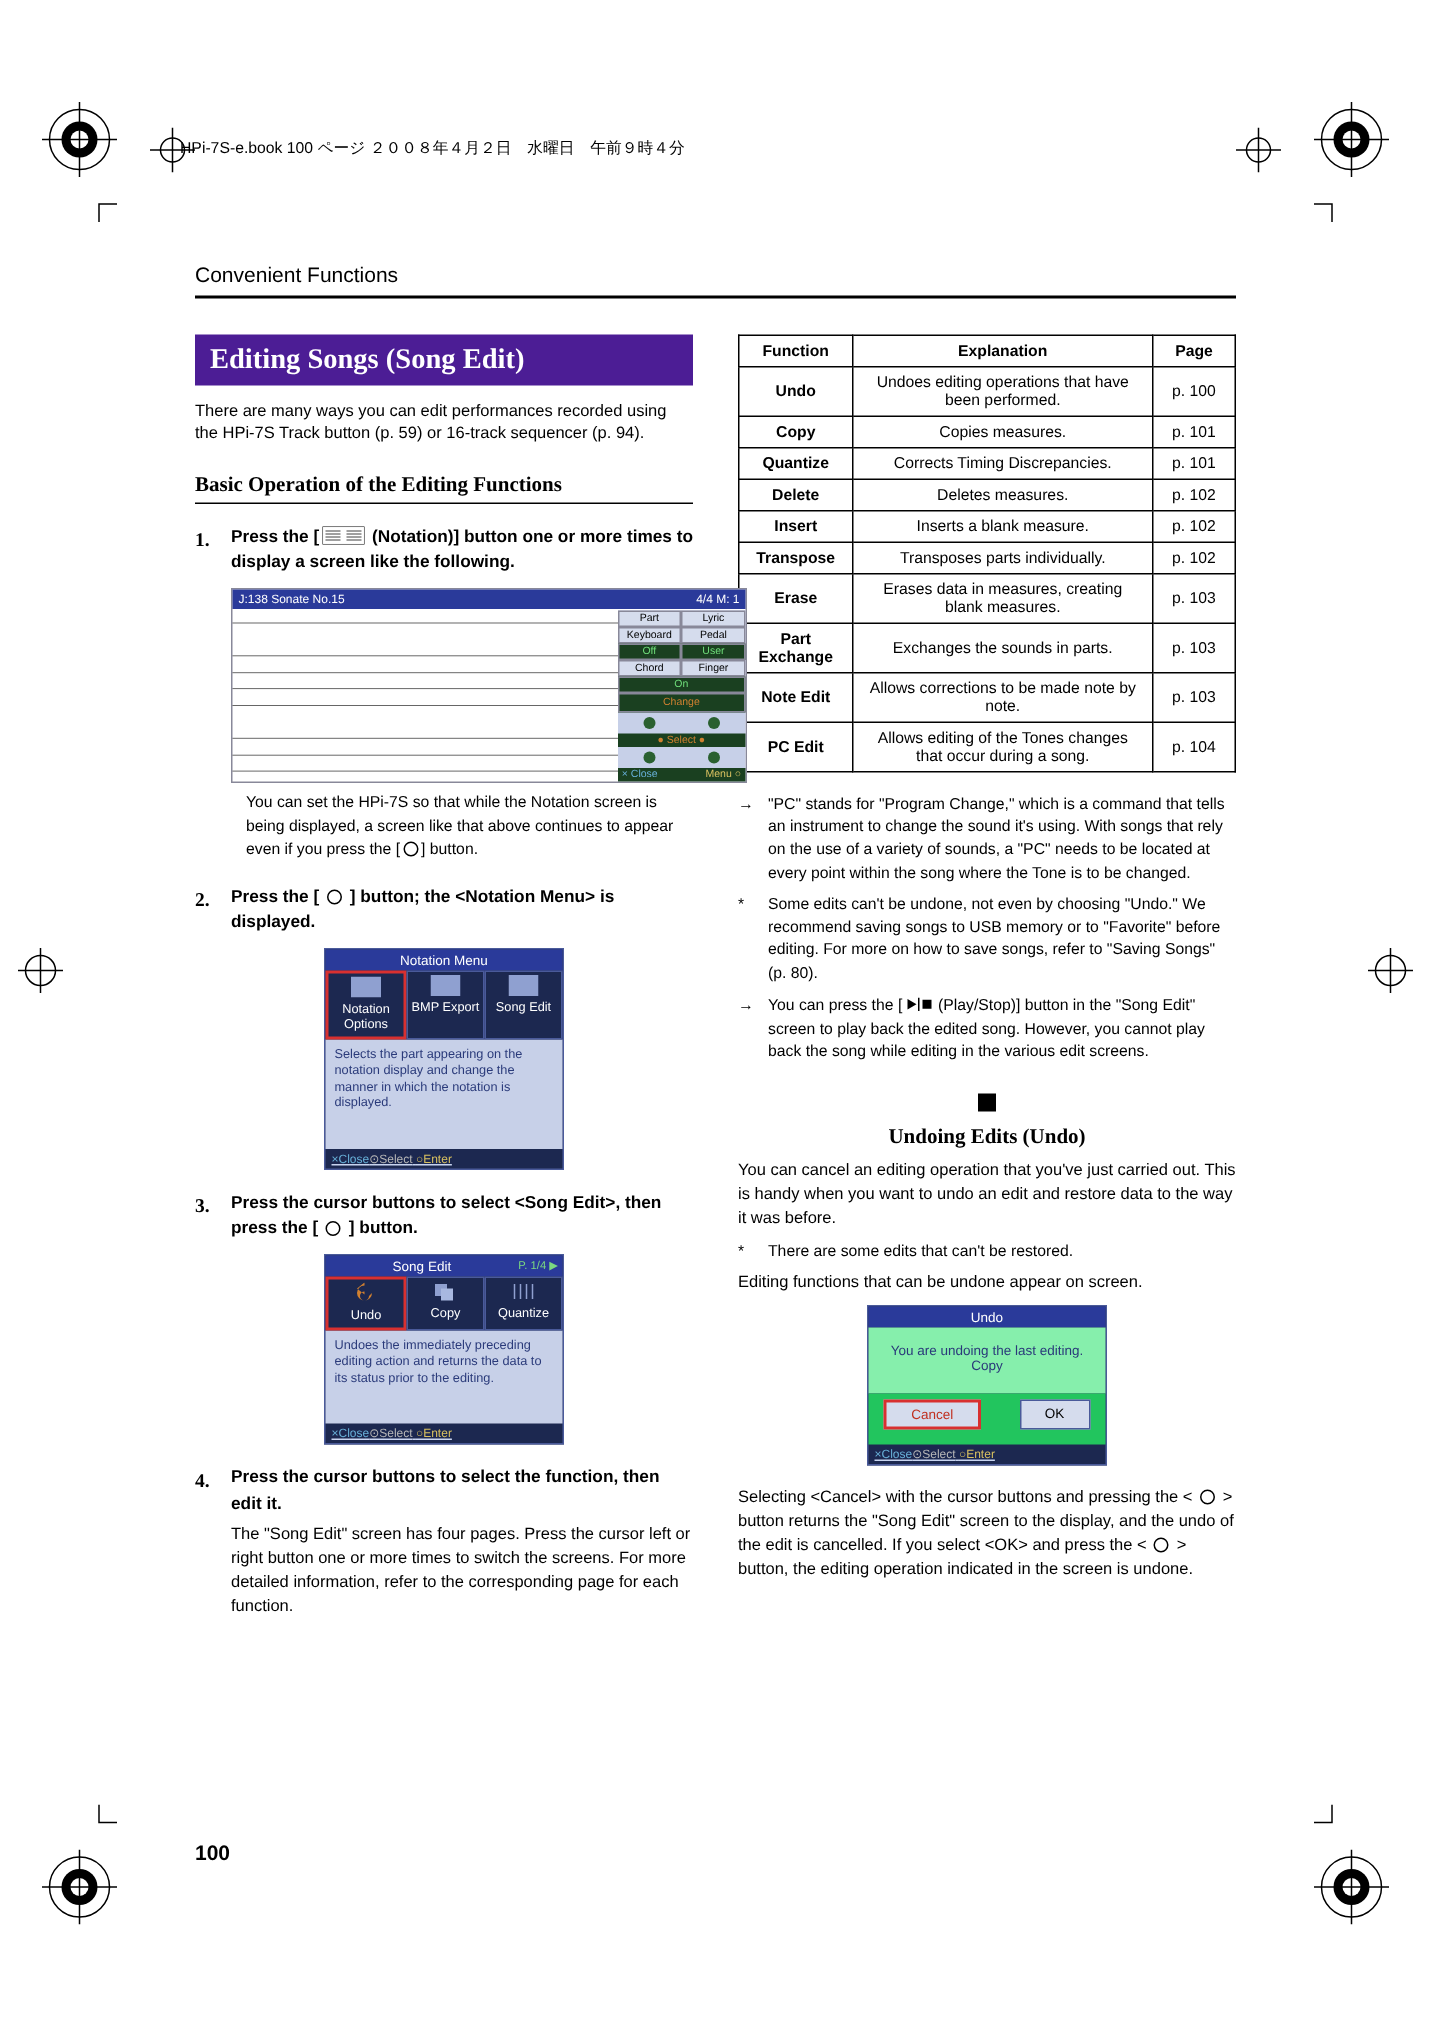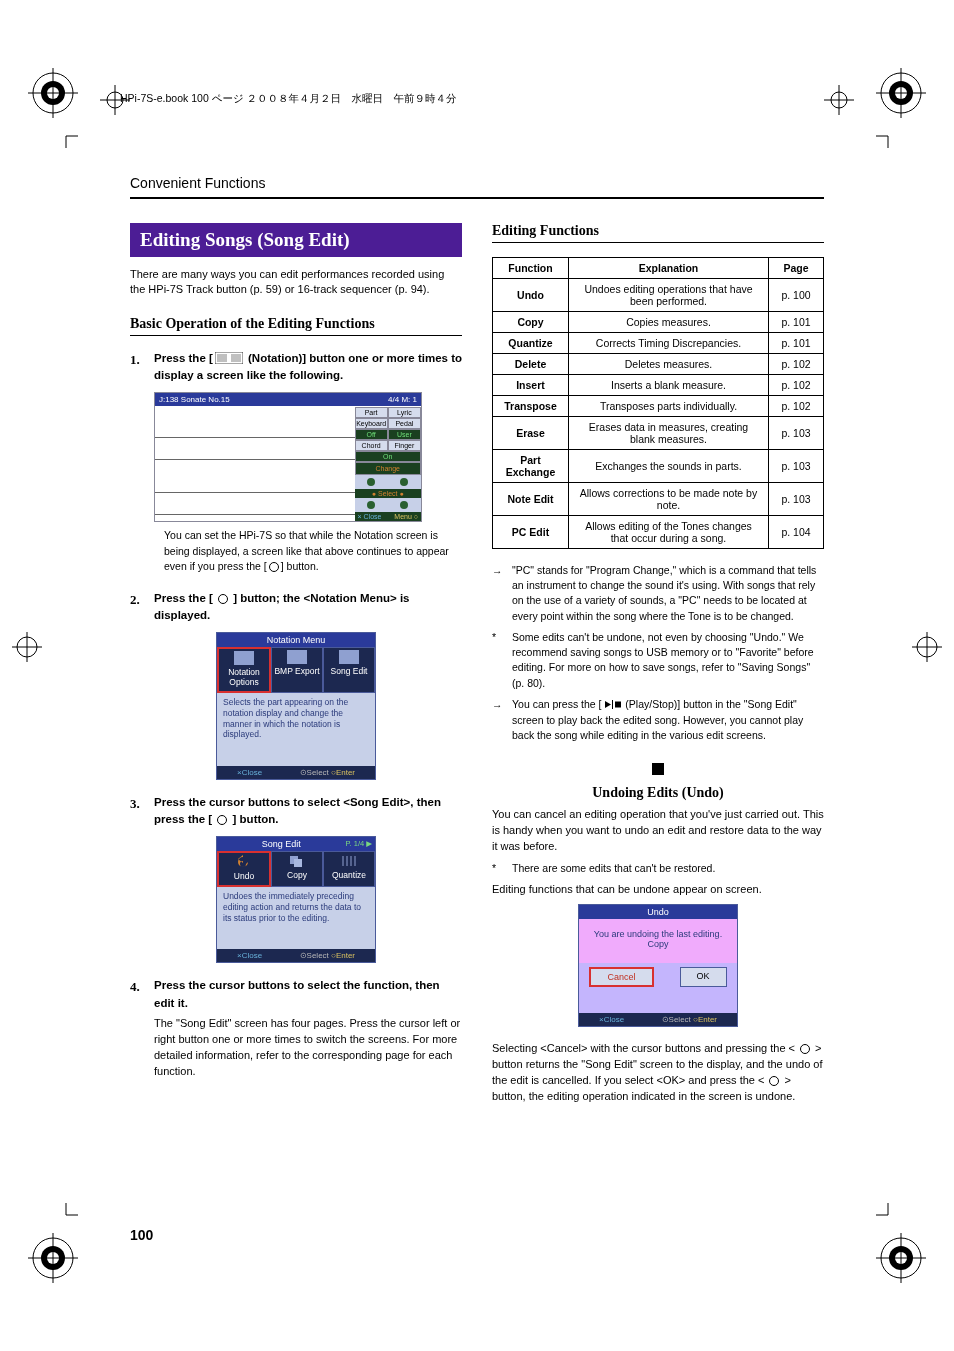--- a/index.html
+++ b/index.html
@@ -163,21 +163,21 @@
   table.func td:last-child, table.func th:last-child { text-align: center; width: 55px; }
   table.func td:first-child { font-weight: 700; width: 76px; }
   .page-num {
     position: absolute;
     bottom: -42px;
     left: 0;
     font-weight: 700;
     font-size: 14px;
   }
   
-  .shot1 { width: 268px; height: 130px; margin-left: 24px; margin-top:4px; margin-bottom:6px; border:1px solid #889; position:relative; background:#fff;}
+  .shot1 { width: 344px; height: 130px; margin-left: 24px; margin-top:4px; margin-bottom:6px; border:1px solid #889; position:relative; background:#fff;}
   .shot1 .titlebar { background:#2a3a9a; color:#fff; font-size:8px; padding:2px 4px; display:flex; justify-content:space-between;}
   .shot1 .notes { position:absolute; top:14px; left:0; width:75%; height:114px; background: repeating-linear-gradient(#000 0 0.5px, transparent 0.5px 11px); background-size:100% 55px; background-position:0 8px; opacity:.6;}
   .shot1 .side { position:absolute; right:0; top:14px; width:25%; height:114px; background:#c7d0e8; font-size:7px; text-align:center;}
   .shot1 .side .row { display:flex;}
   .shot1 .side .cell { flex:1; border:1px solid #889; padding:1px 0;}
   .shot1 .side .lbl { background:#d5dced;}
   .shot1 .side .val { background:#1a4020; color:#6fde7a;}
   .shot1 .side .change { background:#1a4020; color:#d08030; padding:2px 0; border:1px solid #889;}
   .shot1 .side .dots { display:flex; justify-content:space-around; padding:3px 0;}
   .shot1 .side .dot { width:8px;height:8px;border-radius:50%;background:#2a6030;}
@@ -191,25 +191,25 @@
     font-size:8.5px;
     color:#c8d4f0;
     background:#1c2850;
   }
   .shot2 .tt, .shot3 .tt, .shot4 .tt { background:#2a3a9a; text-align:center; padding:2px 0; color:#fff; font-size:9px;}
   .tabrow { display:flex; }
   .tab { flex:1; text-align:center; padding:18px 2px 4px; border:1px solid #4a5a9a; position:relative; font-size:8.5px; color:#fff;}
   .tab.sel { border:2px solid #d83030;}
   .tab .ic { position:absolute; top:2px; left:50%; transform:translateX(-50%); width:20px; height:14px; }
   .helptext { background:#c7d0e8; color:#2a3a7a; padding:4px 6px 26px; font-size:8.5px; line-height:1.25; text-align:left;}
-  .btmbar { display:flex; justify-content:space-between; padding:2px 20px; font-size:8px;}
+  .btmbar { display:flex; padding:2px 4px; font-size:8px;text-decoration:underline;}
   .btmbar .cl { color:#68b0d8;} .btmbar .sel { color:#b8b8b8;} .btmbar .en{color:#d8c060;}
   .shot3 .tt .pg { float:right; color:#7bd880; font-size:7.5px; padding-right:3px;}
-  .shot4 .body { background:#f0abfc; color:#2a3a7a; text-align:center; padding:10px 6px 14px; font-size:9px;}
-  .shot4 .btns { display:flex; justify-content:center; gap:26px; padding:4px 0 26px; background:#c4b5fd;}
+  .shot4 .body { background:#86efac; color:#2a3a7a; text-align:center; padding:10px 6px 14px; font-size:9px;}
+  .shot4 .btns { display:flex; justify-content:center; gap:26px; padding:4px 0 10px; background:#22c55e;}
   .shot4 .btn { border:1px solid #4a5a9a; padding:3px 16px; font-size:9px; background:#d5dced; color:#000;}
   .shot4 .btn.cancel { border:2px solid #d83030; color:#c03020;}
 </style>
 </head>
 <body>
 
 <div class="corner-target ct-tl"><svg viewBox="0 0 50 50">
       <circle cx="25" cy="25" r="20" fill="none" stroke="#000" stroke-width="1"></circle>
       <circle cx="25" cy="25" r="12" fill="#000"></circle>
       <circle cx="25" cy="25" r="6" fill="#fff"></circle>
@@ -407,21 +407,20 @@
 
       <div class="step">
         <div class="step-num">4.</div>
         <div class="step-body"><b>Press the cursor buttons to select the function, then edit it.</b>
           <p class="para" style="font-weight:400; margin-top:4px;">The "Song Edit" screen has four pages. Press the cursor left or right button one or more times to switch the screens. For more detailed information, refer to the corresponding page for each function.</p>
         </div>
       </div>
     </div>
 
     <div class="col">
-      <div class="h2">Editing Functions</div>
 
       <table class="func">
         <thead>
             <tr>
           <th>Function</th>
           <th>Explanation</th>
           <th>Page</th>
         </tr>
           </thead>
         <tbody id="func-tbody">

